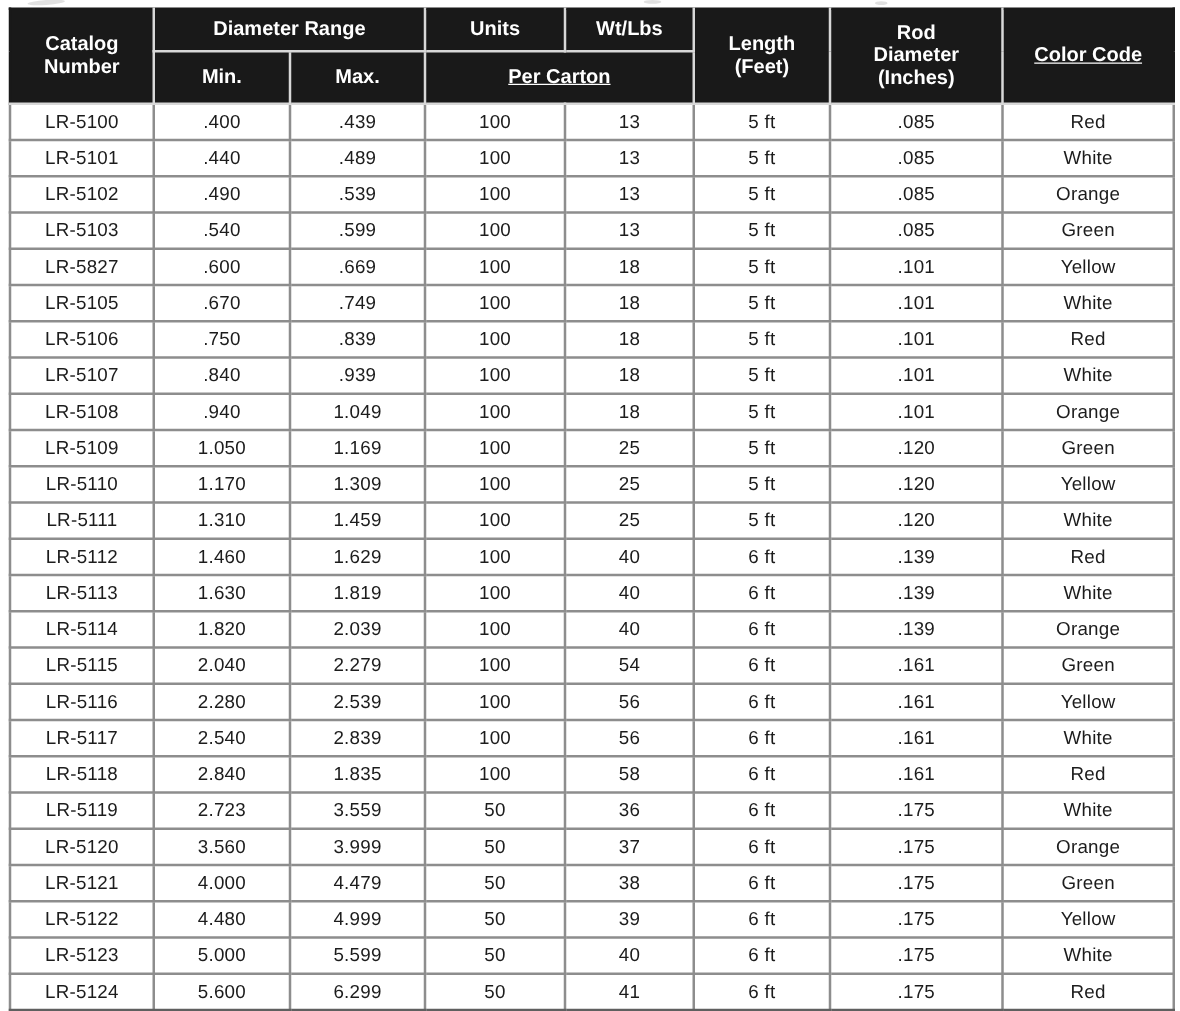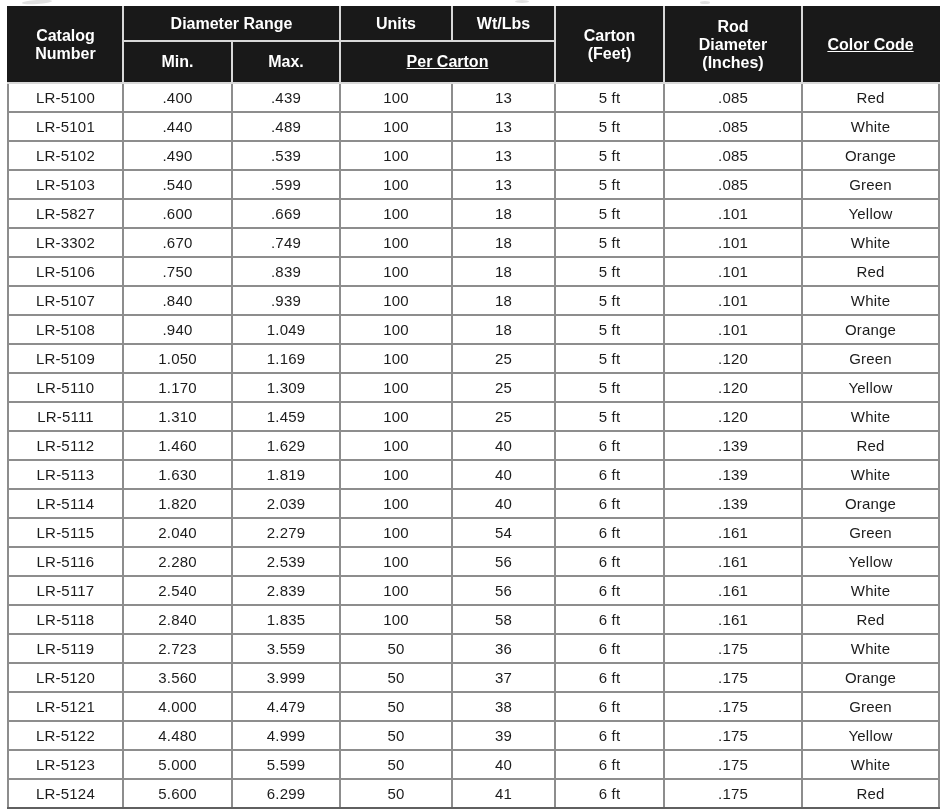--- a/index.html
+++ b/index.html
@@ -99,21 +99,21 @@
         <col class="c-rod">
         <col class="c-color">
     </colgroup>
     <thead>
       <tr class="h1">
         <th rowspan="2" class="span-rows">Catalog
 Number</th>
         <th colspan="2">Diameter Range</th>
         <th>Units</th>
         <th>Wt/Lbs</th>
-        <th rowspan="2" class="span-rows">Carton
+        <th rowspan="2" class="span-rows">Length
 (Feet)</th>
         <th rowspan="2" class="span-rows">Rod
 Diameter
 (Inches)</th>
         <th rowspan="2" class="span-rows">Color Code</th>
       </tr>
       <tr class="h2">
         <th>Min.</th>
         <th>Max.</th>
         <th colspan="2">Per Carton</th>
@@ -164,21 +164,21 @@
           <td>LR-5827</td>
           <td>.600</td>
           <td>.669</td>
           <td>100</td>
           <td>18</td>
           <td>5 ft</td>
           <td>.101</td>
           <td>Yellow</td>
         </tr>
         <tr>
-          <td>LR-3302</td>
+          <td>LR-5105</td>
           <td>.670</td>
           <td>.749</td>
           <td>100</td>
           <td>18</td>
           <td>5 ft</td>
           <td>.101</td>
           <td>White</td>
         </tr>
         <tr>
           <td>LR-5106</td>

